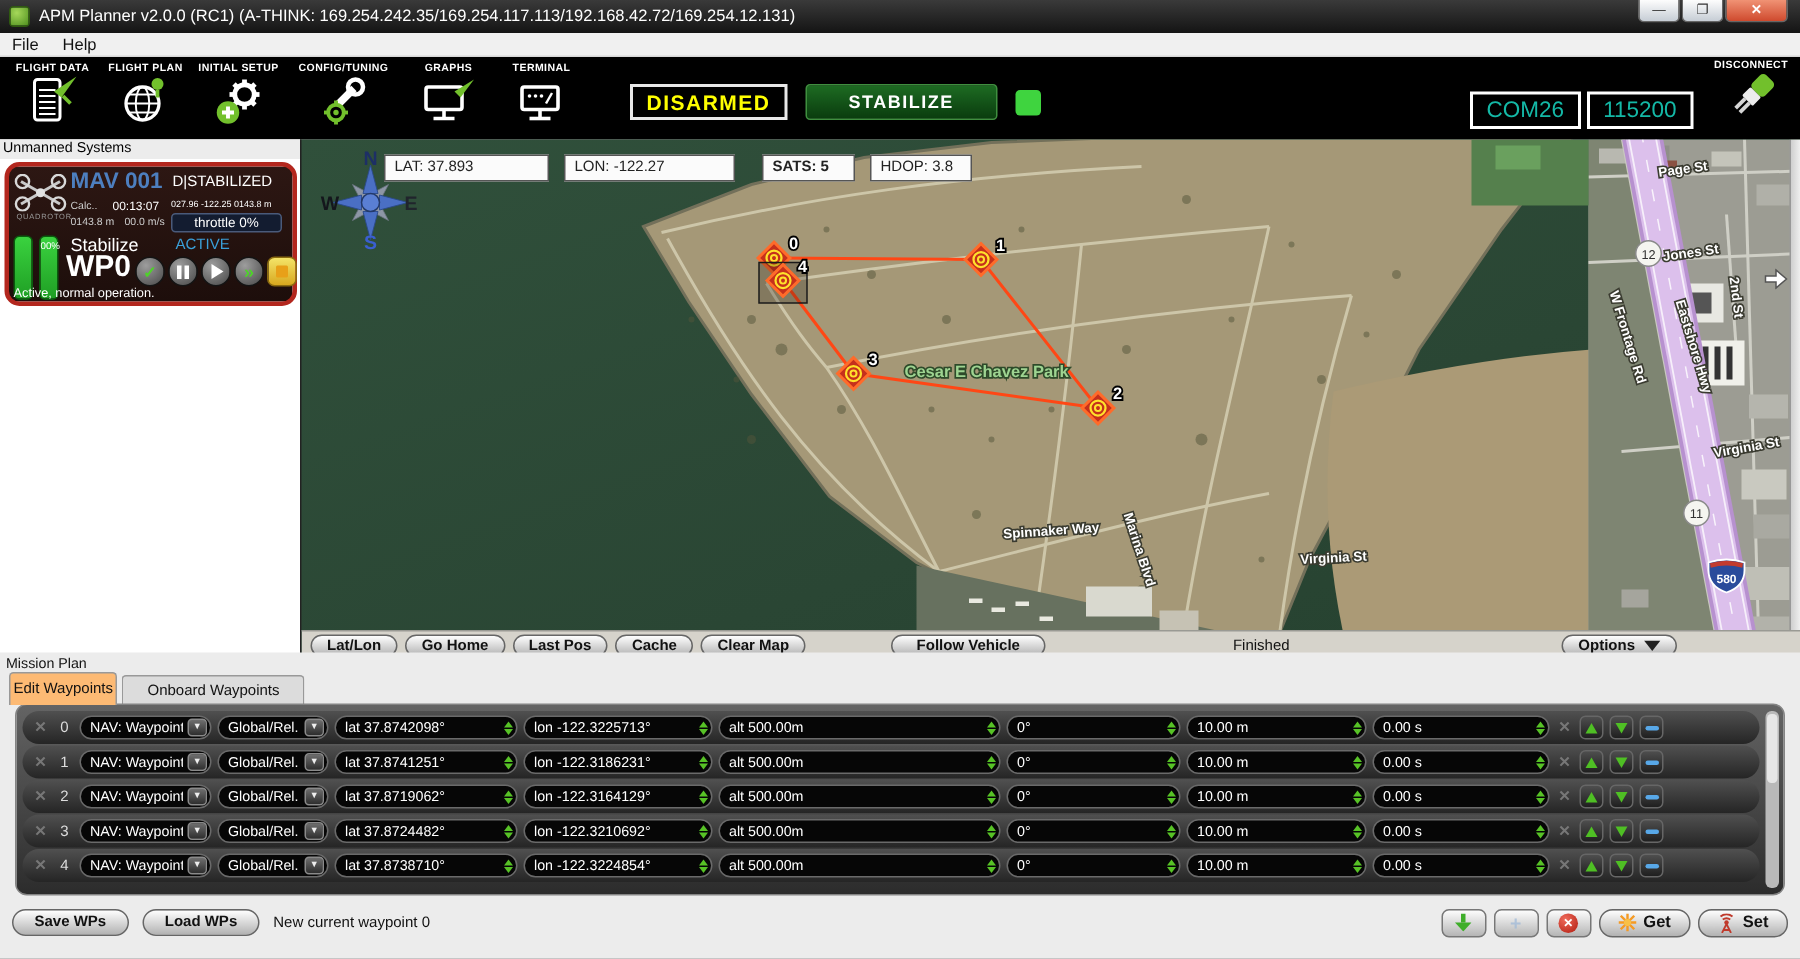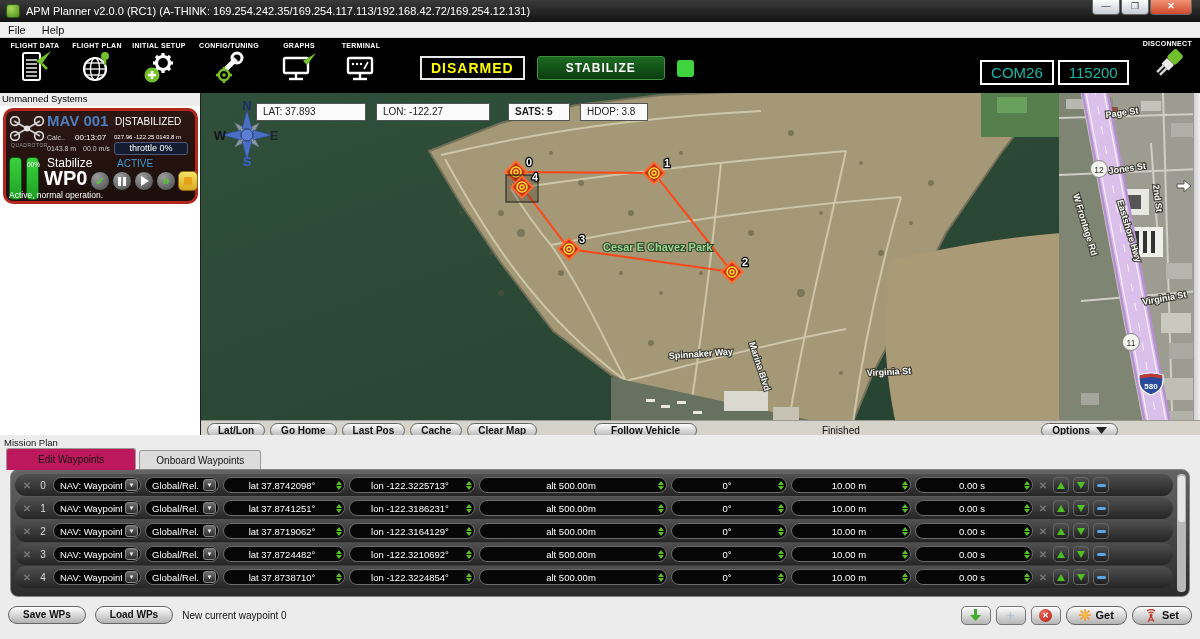--- a/index.html
+++ b/index.html
@@ -84,30 +84,30 @@
   .map-frame-bottom { position:absolute; left:0; bottom:0; width:100%; height:5px; background:#171717; }
   .map-strip { position:absolute; right:0; top:0; width:7px; height:100%; background:linear-gradient(90deg,#cfcfcf,#efefef); border-left:1px solid #999; }
   .pan-arrow { position:absolute; right:8px; top:86px; }
 
   
   .mission { position:absolute; left:0; top:435px; width:1200px; height:194px; background:#ececec; }
   .mission-title { font-size:9.5px; color:#111; padding:2px 0 0 4px; }
   .tabs { position:absolute; left:6px; top:13px; display:flex; align-items:flex-end; }
   .tab { font-size:10px; color:#111; padding:4px 16px; border:1px solid #999; border-bottom:none;
     border-radius:3px 3px 0 0; background:#dcdcdc; margin-right:3px; cursor:pointer; }
-  .tab.active { background:#be185d; position:relative; z-index:2; padding:5px 31px; }
+  .tab.active { background:#fdba74; position:relative; z-index:2; padding:5px 2px; }
   .wp-panel { position:absolute; left:10px; top:34px; width:1180px; height:128px;
     background:linear-gradient(#646464,#2c2c2c); border:1px solid #848484; border-radius:8px; padding:3px 16px 3px 4px; }
   .wp-row { height:22px; margin:1px 0; border-radius:11px; background:linear-gradient(#505050,#252525);
     display:flex; align-items:center; gap:4px; padding:0 6px; }
   .row-x { color:#777; font-size:10px; font-weight:bold; width:12px; text-align:center; }
   .row-idx { color:#ddd; font-size:10px; width:12px; text-align:center; }
   .field { display:flex; align-items:center; background:#060606; border:1px solid #6a6a6a; border-radius:8px;
     height:16px; color:#fff; font-size:9.5px; padding:0 2px 0 6px; overflow:hidden; white-space:nowrap; cursor:text;}
-  .field .val { flex:1; overflow:hidden;text-align:center; }
+  .field .val { flex:1; overflow:hidden; }
   .spin-arrows { display:flex; flex-direction:column; justify-content:center; gap:1px; margin-left:2px; }
   .spin-arrows i { display:block; width:0; height:0; border-left:3px solid transparent; border-right:3px solid transparent; }
   .spin-arrows .up { border-bottom:4px solid #57c226; }
   .spin-arrows .dn { border-top:4px solid #57c226; }
   .dd-btn { width:13px; height:12px; margin-left:3px; background:linear-gradient(#6e6e6e,#2e2e2e);
     border:1px solid #8a8a8a; border-radius:3px; color:#eee; font-size:6px; display:flex; align-items:center; justify-content:center; }
   .row-btn { width:16px; height:16px; border-radius:4px; background:linear-gradient(#4e4e4e,#1f1f1f);
     border:1px solid #666; display:flex; align-items:center; justify-content:center; cursor:pointer;}
   .tri-up { width:0; height:0; border-left:4px solid transparent; border-right:4px solid transparent; border-bottom:7px solid #4fbf24; }
   .tri-dn { width:0; height:0; border-left:4px solid transparent; border-right:4px solid transparent; border-top:7px solid #4fbf24; }

